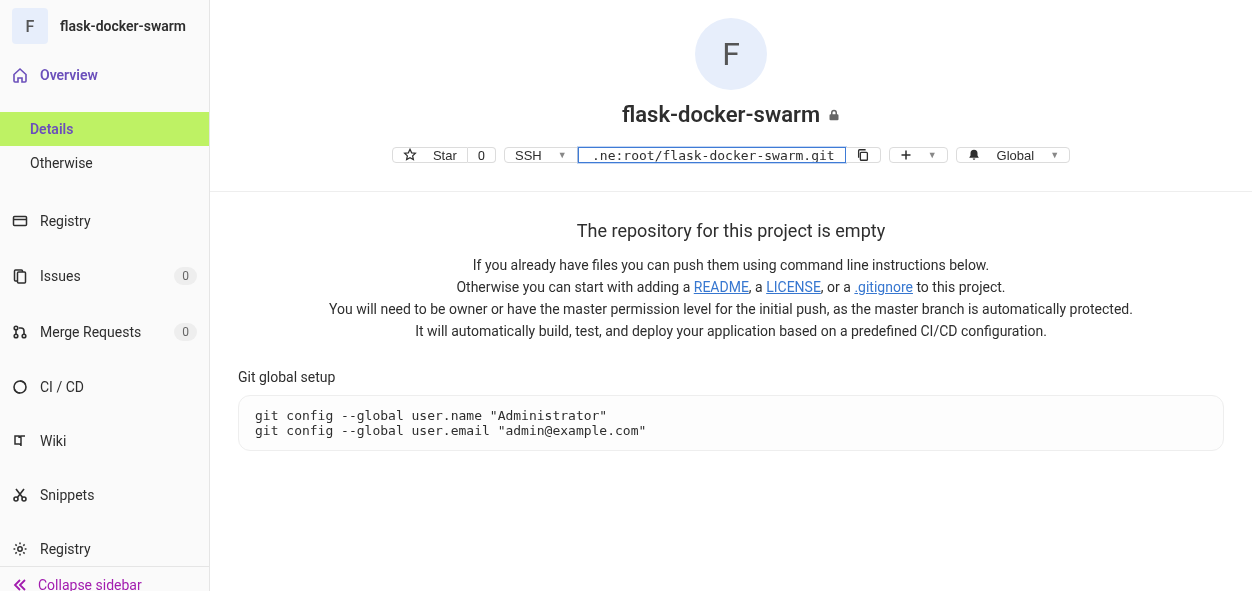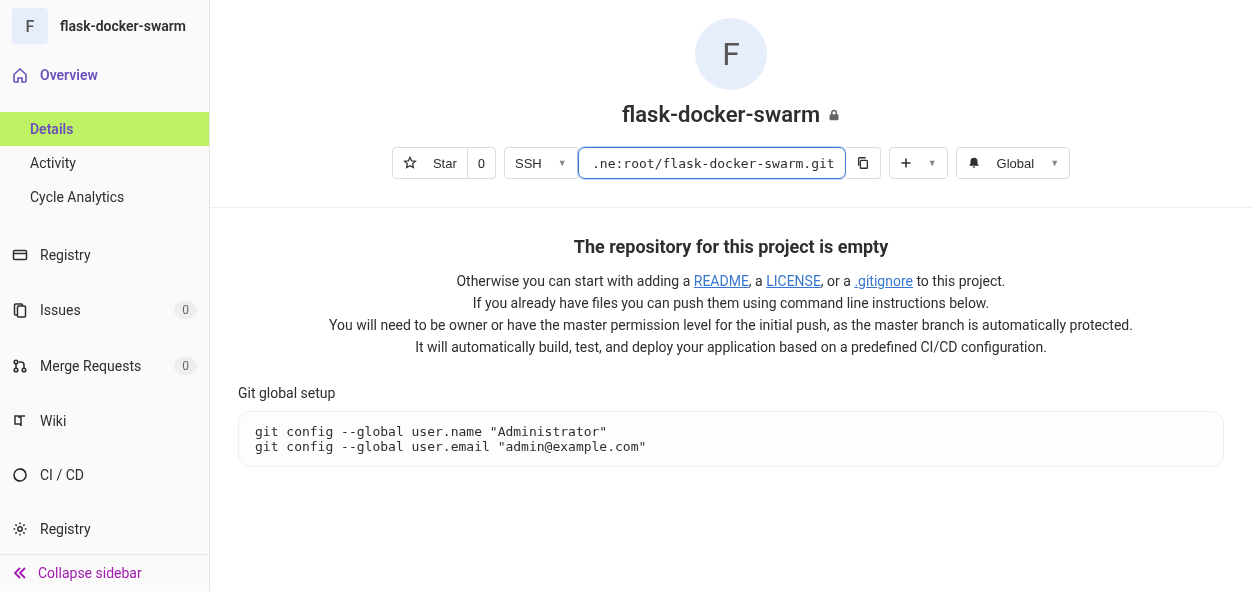--- a/index.html
+++ b/index.html
@@ -99,39 +99,39 @@
   border-bottom: 1px solid #eee;
 }
 .btn-group { display: inline-flex; }
 .btn, .input-url {
   border: 1px solid #dcdcdc;
   background: #fff;
   padding: 6px 10px;
   font-size: 13px;
   display: inline-flex; align-items: center; gap: 16px;
   border-radius: 4px;
-  height: 32px;
+  height: 16px;
   color: #2e2e2e;
   justify-content: center;
 }
 .btn-group .btn, .btn-group .input-url { border-radius: 0; }
 .btn-group > *:first-child { border-top-left-radius: 4px; border-bottom-left-radius: 4px; }
 .btn-group > *:last-child { border-top-right-radius: 4px; border-bottom-right-radius: 4px; }
 .btn-group > * + * { border-left: none; }
 .input-url {
   width: 268px;
   font-family: ui-monospace, SFMono-Regular, Menlo, Consolas, monospace;
   font-size: 13px;
   outline: none;
   border: 1px solid #3e7bd6;
   box-shadow: 0 0 0 1px rgba(62,123,214,.3);
 }
 .caret { font-size: 9px; color: #888; }
 .empty-state { text-align: center; padding: 28px 24px 20px; }
-.empty-state h3 { font-size: 18px; font-weight: 700; margin-bottom: 16px; }
+.empty-state h3 { font-size: 18px; font-weight: 400; margin-bottom: 16px; }
 .empty-state p { margin: 6px 0; font-size: 14px; color: #2e2e2e; }
 .empty-state a { color: #3777d0; text-decoration: none; }
 .empty-state a.ul { text-decoration: underline; }
 .cli-section { padding: 4px 28px 24px; }
 .cli-section h2 { font-size: 20px; font-weight: 600; margin-bottom: 18px; }
 .cli-section h4 { font-size: 14px; font-weight: 400; margin-bottom: 10px; }
 pre.code {
   background: #fdfdfd;
   border: 1px solid #eee;
   border-radius: 12px;
@@ -157,22 +157,21 @@
       <div class="nav-item active">
         <span class="nav-icon">
           <svg width="16" height="16" viewBox="0 0 16 16" fill="none" stroke="currentColor" stroke-width="1.6">
               <path d="M2 7.5L8 2l6 5.5V14a1 1 0 0 1-1 1h-3v-4H6v4H3a1 1 0 0 1-1-1V7.5z"></path>
             </svg>
         </span>
         <span class="nav-label">Overview</span>
       </div>
       <div class="subnav">
         <div class="subnav-item active">Details</div>
-        <div class="subnav-item">Activity</div>
-        <div class="subnav-item">Cycle Analytics</div>
+        <div class="subnav-item">Otherwise</div>
       </div>
 
       <div class="nav-item">
         <span class="nav-icon">
           <svg width="16" height="16" viewBox="0 0 16 16" fill="none" stroke="currentColor" stroke-width="1.5">
               <rect x="1.5" y="3.5" width="13" height="9" rx="1"></rect>
               <line x1="1.5" y1="6.5" x2="14.5" y2="6.5"></line>
             </svg>
         </span>
         <span class="nav-label">Registry</span>
@@ -197,37 +196,47 @@
               <circle cx="12" cy="12" r="1.8"></circle>
               <path d="M4 5.8v4.4M12 10.2V7a3 3 0 0 0-3-3H7"></path>
             </svg>
         </span>
         <span class="nav-label">Merge Requests</span>
         <span class="badge">0</span>
       </div>
 
       <div class="nav-item">
         <span class="nav-icon">
-          <svg width="16" height="16" viewBox="0 0 16 16" fill="none" stroke="currentColor" stroke-width="1.5">
-              <path d="M3 3h4a2 2 0 0 1 2 2v8a2 2 0 0 0-2-2H3zM13 3H9a2 2 0 0 0-2 2v0"></path>
-            </svg>
-        </span>
-        <span class="nav-label">Wiki</span>
-      </div>
-
-      <div class="nav-item">
-        <span class="nav-icon">
           <svg width="16" height="16" viewBox="0 0 16 16" fill="none" stroke="currentColor" stroke-width="1.6">
               <circle cx="8" cy="8" r="6"></circle>
               <path d="M8 2a6 6 0 0 1 5.5 3.5M8 14a6 6 0 0 1-5.5-3.5"></path>
             </svg>
         </span>
         <span class="nav-label">CI / CD</span>
       </div>
 
+      <div class="nav-item">
+        <span class="nav-icon">
+          <svg width="16" height="16" viewBox="0 0 16 16" fill="none" stroke="currentColor" stroke-width="1.5">
+              <path d="M3 3h4a2 2 0 0 1 2 2v8a2 2 0 0 0-2-2H3zM13 3H9a2 2 0 0 0-2 2v0"></path>
+            </svg>
+        </span>
+        <span class="nav-label">Wiki</span>
+      </div>
+
+      <div class="nav-item">
+        <span class="nav-icon">
+          <svg width="16" height="16" viewBox="0 0 16 16" fill="none" stroke="currentColor" stroke-width="1.6">
+              <circle cx="4" cy="12" r="2"></circle>
+              <circle cx="12" cy="12" r="2"></circle>
+              <path d="M5.4 10.6L12 2M10.6 10.6L4 2"></path>
+            </svg>
+        </span>
+        <span class="nav-label">Snippets</span>
+      </div>
 
       <div class="nav-item">
         <span class="nav-icon">
           <svg width="16" height="16" viewBox="0 0 16 16" fill="none" stroke="currentColor" stroke-width="1.5">
               <circle cx="8" cy="8" r="2.2"></circle>
               <path d="M8 1.5v1.8M8 12.7v1.8M1.5 8h1.8M12.7 8h1.8M3.4 3.4l1.3 1.3M11.3 11.3l1.3 1.3M12.6 3.4l-1.3 1.3M4.7 11.3l-1.3 1.3"></path>
             </svg>
         </span>
         <span class="nav-label">Registry</span>
       </div>
@@ -267,21 +276,21 @@
           <span>Star</span>
         </button>
         <span class="btn">0</span>
       </div>
 
       <div class="btn-group">
         <button class="btn">
           <span>SSH</span>
           <span class="caret">▼</span>
         </button>
-        <input class="input-url" readonly="" style="text-align: right; border-radius: 7px;" value=".ne:root/flask-docker-swarm.git">
+        <input class="input-url" readonly="" style="text-align: right;" value=".ne:root/flask-docker-swarm.git">
         <button class="btn">
           <span>
             <svg width="14" height="14" viewBox="0 0 16 16" fill="none" stroke="currentColor" stroke-width="1.5">
                 <rect x="5" y="5" width="8" height="9" rx="1"></rect>
                 <path d="M3 11V3a1 1 0 0 1 1-1h7"></path>
               </svg>
           </span>
         </button>
       </div>
 
@@ -304,24 +313,24 @@
               </svg>
           </span>
           <span>Global</span>
           <span class="caret">▼</span>
         </button>
       </div>
     </div>
 
     <div class="empty-state">
       <h3>The repository for this project is empty</h3>
+      <p>If you already have files you can push them using command line instructions below.</p>
       <p>
         <span>Otherwise you can start with adding a </span><a href="#" class="ul">README</a><span>, a </span><a href="#" class="ul">LICENSE</a><span>, or a </span><a href="#" class="ul">.gitignore</a><span> to this project.</span>
       </p>
-      <p>If you already have files you can push them using command line instructions below.</p>
       <p>You will need to be owner or have the master permission level for the initial push, as the master branch is automatically protected.</p>
       <p>It will automatically build, test, and deploy your application based on a predefined CI/CD configuration.</p>
     </div>
 
     <div class="cli-section">
       <h4>Git global setup</h4>
       <pre class="code">git config --global user.name "Administrator"
 git config --global user.email "admin@example.com"</pre>
     </div>
   </main>

